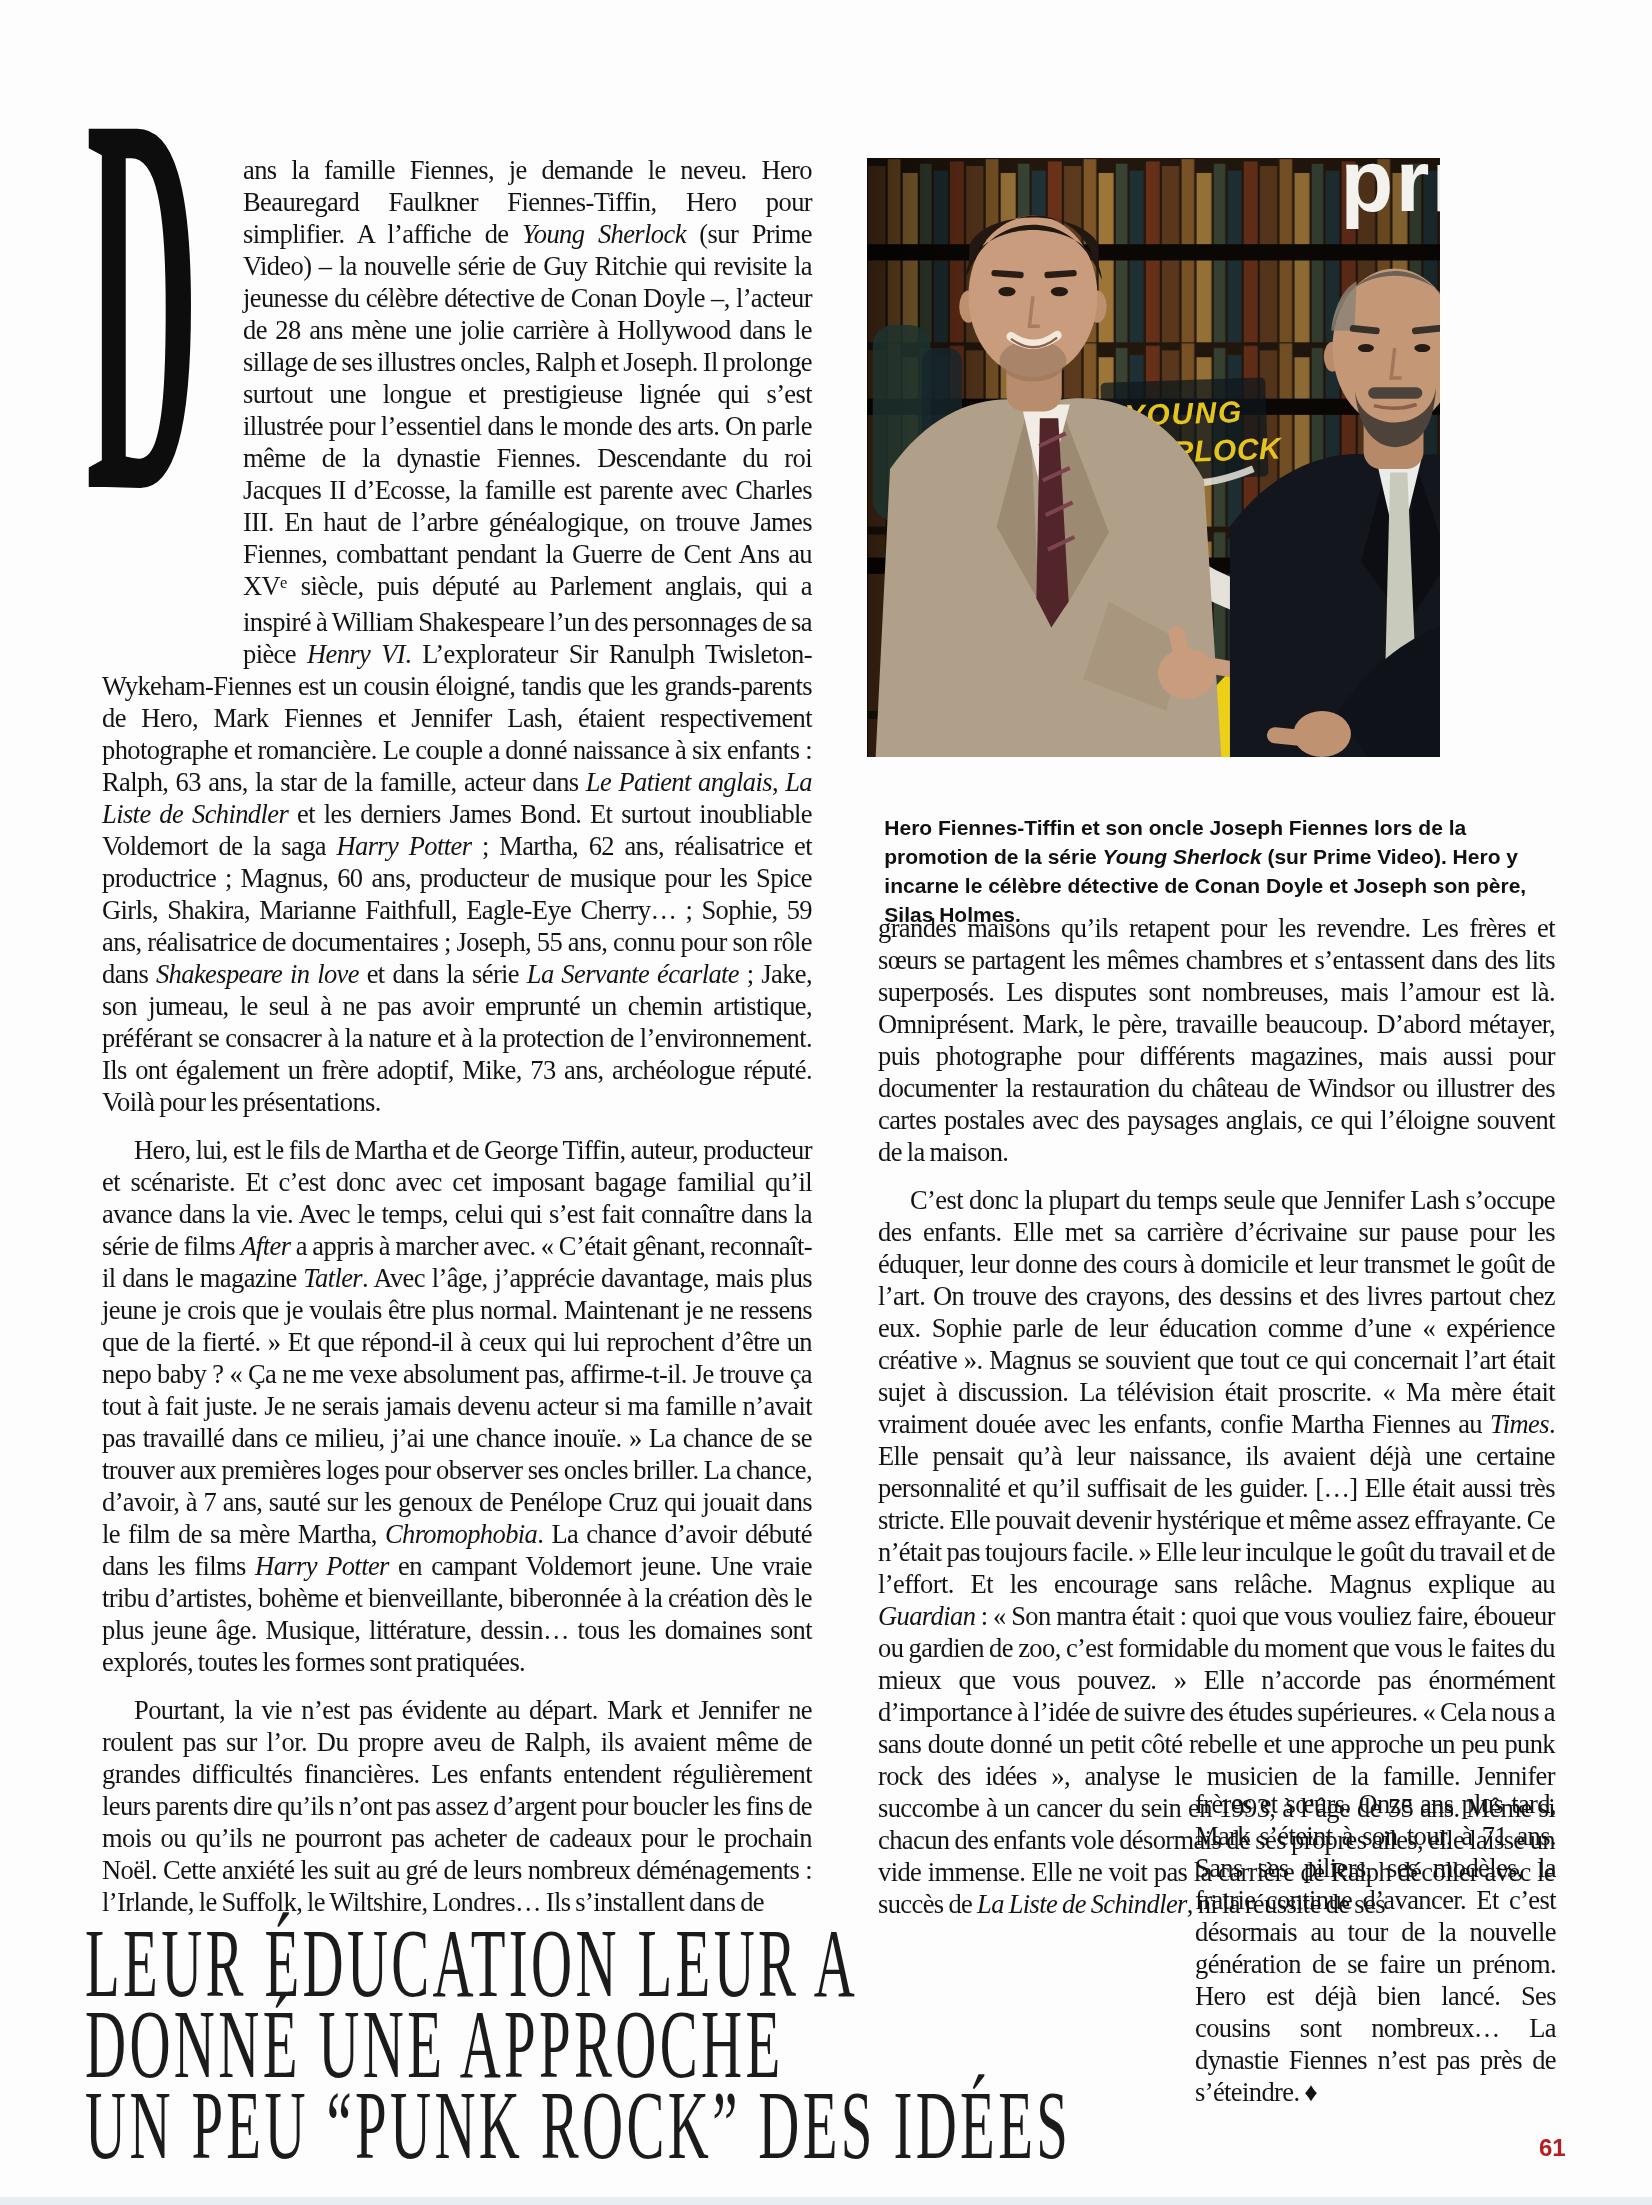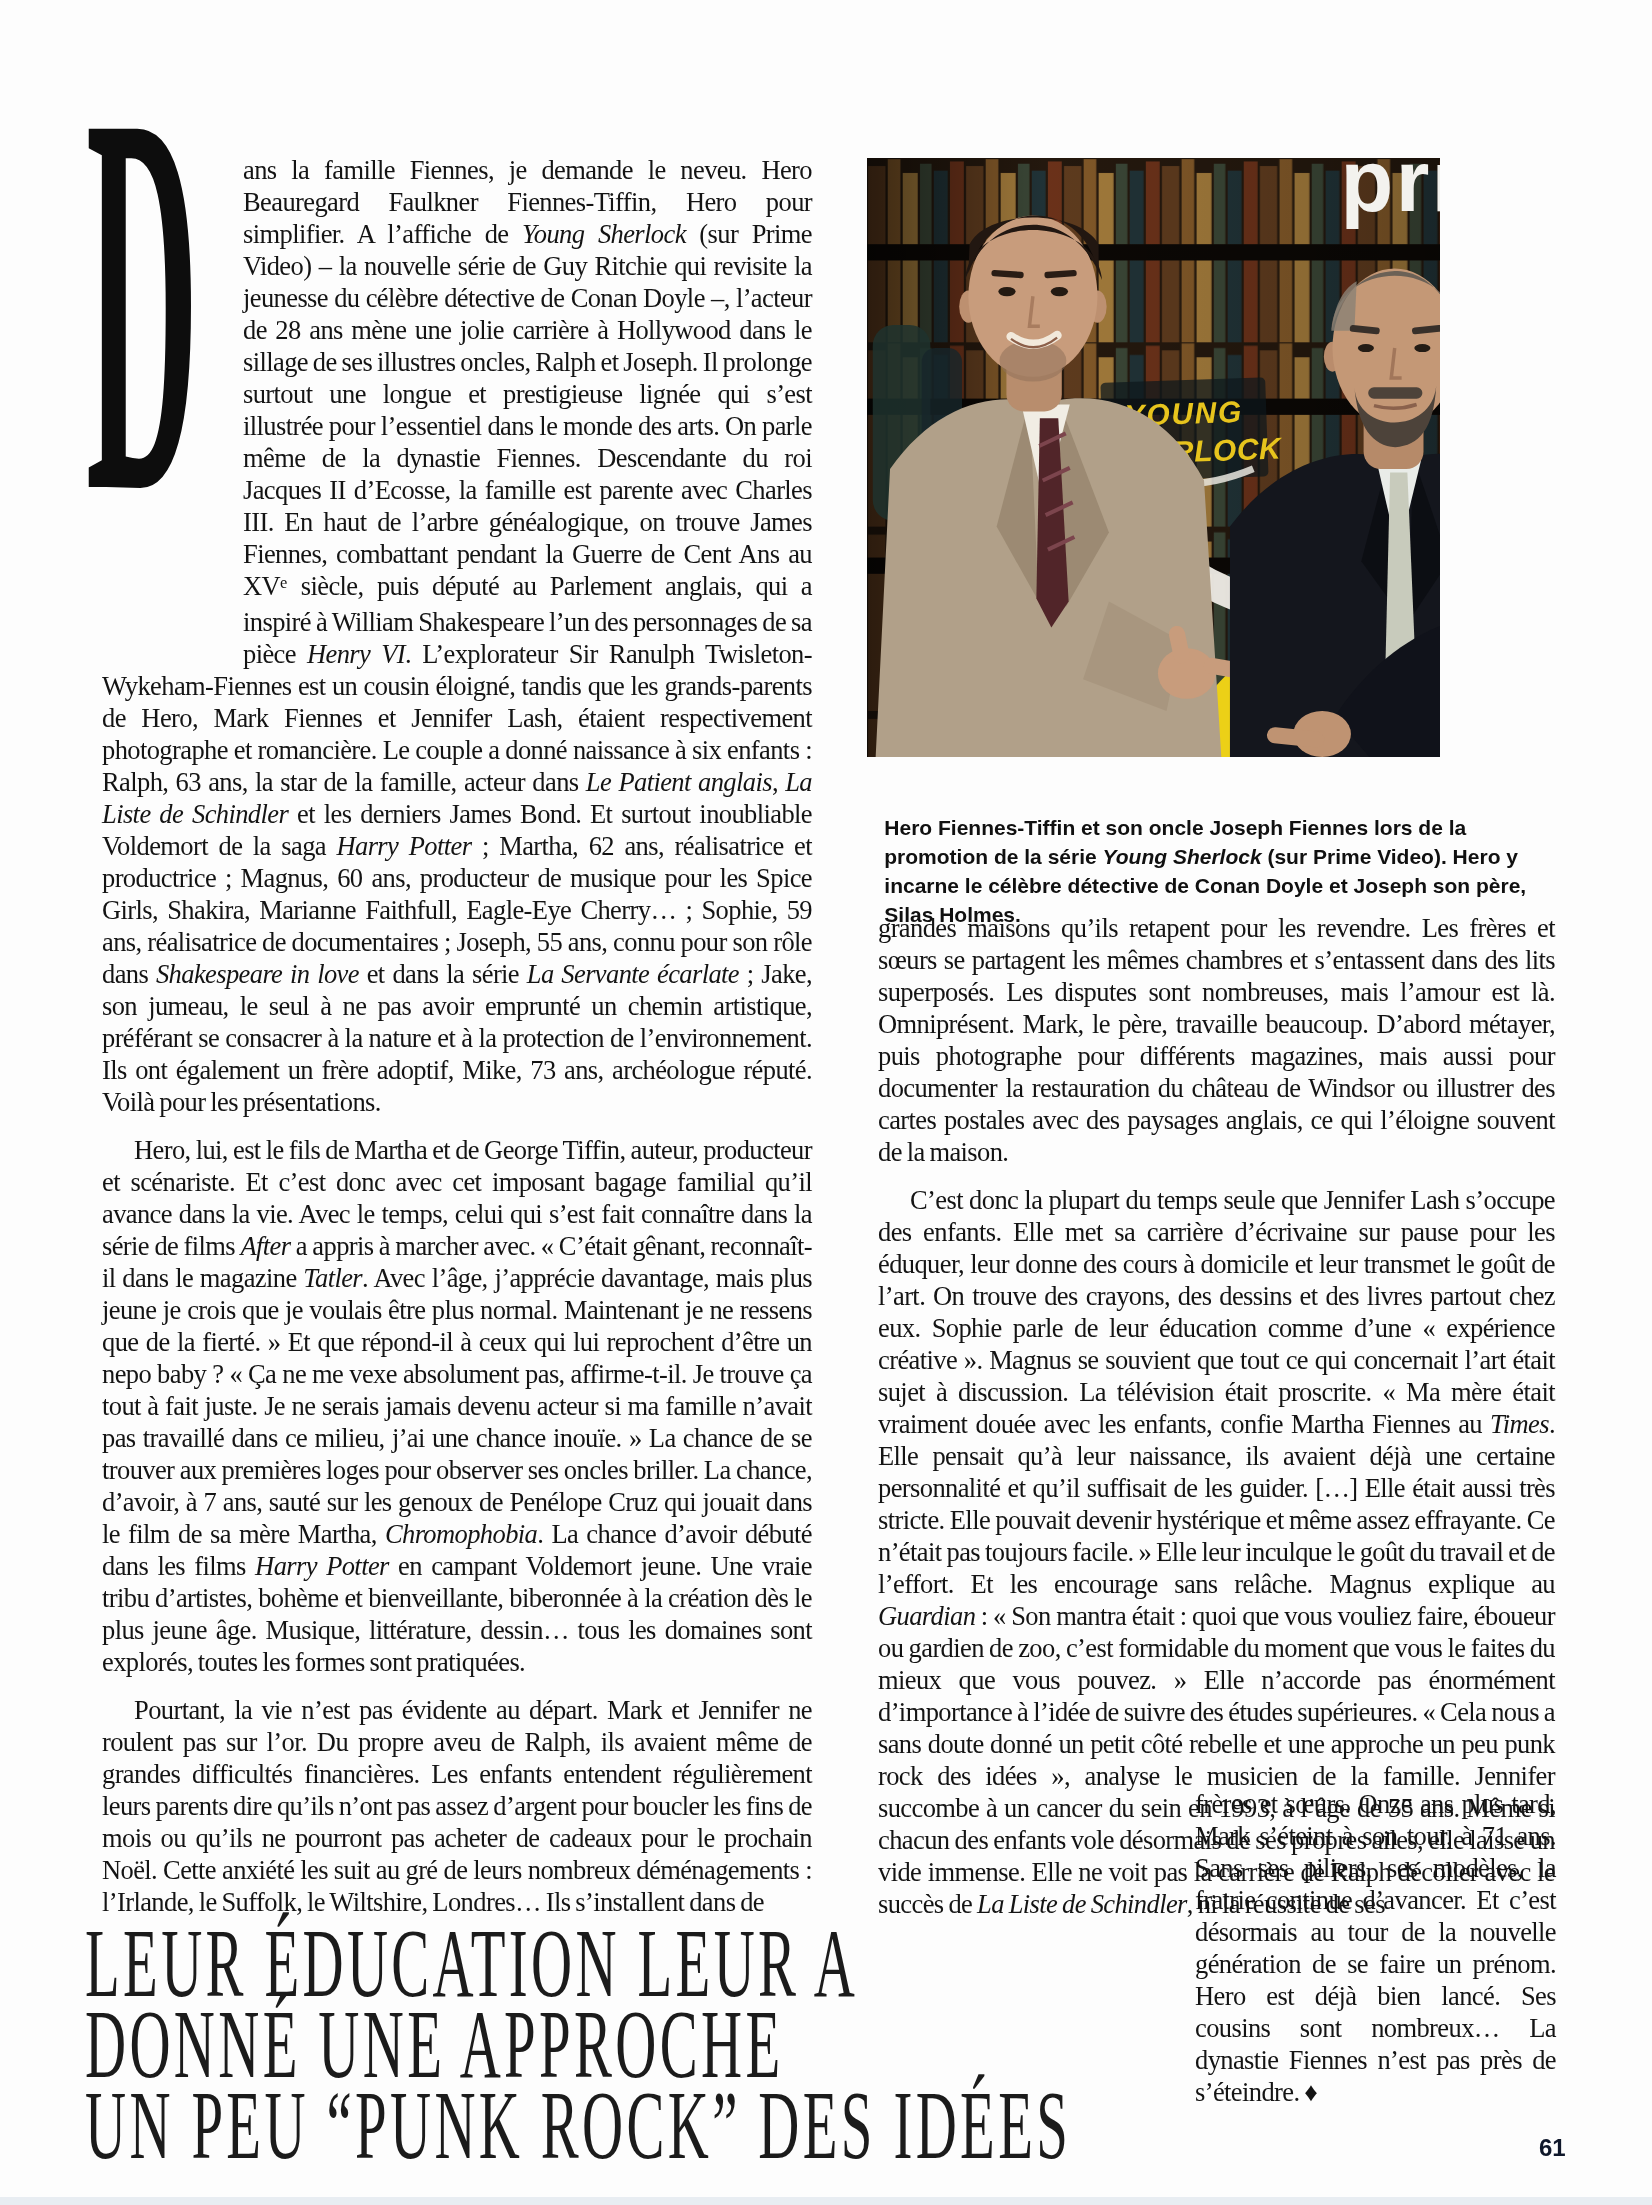--- a/index.html
+++ b/index.html
@@ -58,21 +58,21 @@
     font-family:"Liberation Serif", serif;
     font-size:98px;line-height:81px;letter-spacing:5.8px;
     color:#1b1b1b;
     transform:scaleX(0.58);transform-origin:0 0;
     white-space:nowrap;
   }
   
   .page-number{
     position:absolute;left:1539px;top:2134px;
     font-family:"Liberation Sans", sans-serif;
-    font-weight:700;font-size:24px;color:#0f172a;text-align:right;
+    font-weight:700;font-size:24px;color:#b91c1c;text-align:right;
   }
   .page-edge{
     position:absolute;left:0;bottom:0;width:100%;height:8px;
     background:#e8edf2;
   }
 </style>
 </head>
 <body>
 
 <div class="page">

